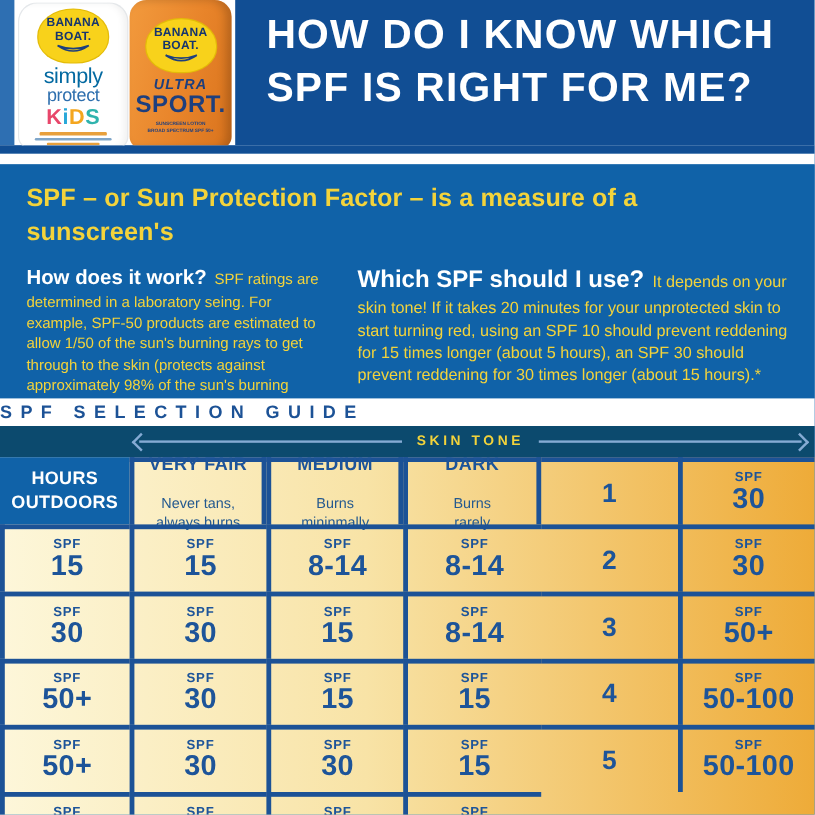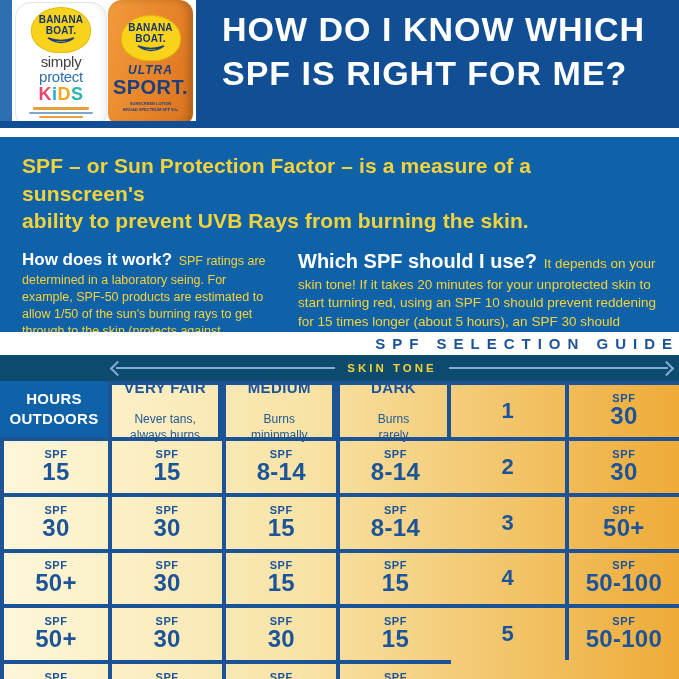--- a/index.html
+++ b/index.html
@@ -17,21 +17,21 @@
   .kids{left:15px;top:2px;width:92px;height:122px;background:#fff;border-radius:16px 16px 10px 10px;
         box-shadow:inset 0 0 0 1px #e4e7ea, inset -4px 0 6px rgba(0,0,0,0.06);text-align:center;}
   .ultra{left:108px;top:0;width:85px;height:124px;border-radius:14px 14px 10px 10px;
         background:linear-gradient(105deg,#f29a3d 0%,#e8842a 55%,#d9731d 100%);
         box-shadow:inset -5px 0 7px rgba(0,0,0,0.18);text-align:center;}
   .logo{margin:6px auto 3px;width:58px;height:44px;background:#f8d21b;border-radius:50% 50% 46% 46%;
         display:flex;flex-direction:column;align-items:center;justify-content:center;
         box-shadow:0 0 0 1px #e3bb08;}
   .ultra .logo{margin-top:16px;}
   .logo-t{color:#16356e;font-weight:bold;font-size:10px;line-height:1.02;letter-spacing:0.2px;}
-  .simply{color:#404040;font-size:15px;line-height:0.95;letter-spacing:-0.3px;margin-top:2px;}
+  .simply{color:#0369a1;font-size:18px;line-height:0.95;letter-spacing:-0.3px;margin-top:2px;}
   .protect{color:#2e6fae;font-size:15px;line-height:1.0;letter-spacing:-0.3px;}
   .kids-word{font-size:18px;font-weight:bold;line-height:1.05;margin-top:1px;letter-spacing:0.5px;}
   .fineprint{margin-top:3px;display:flex;flex-direction:column;align-items:center;gap:2px;}
   .bar{border-radius:1px;}
   .bar.o1{width:56px;height:3px;background:#e8a03c;}
   .bar.b1{width:64px;height:2px;background:#7fa6c9;}
   .bar.o2{width:44px;height:2px;background:#e8a03c;}
   .ultra-t{color:#1d3f7e;font-weight:bold;font-style:italic;font-size:12px;letter-spacing:1px;margin-top:2px;}
   .sport-t{color:#1d3f7e;font-weight:bold;font-size:20px;letter-spacing:0.5px;line-height:1;}
   .u-tiny{color:#23407c;font-size:5px;line-height:1.3;transform:scale(0.8);font-weight:bold;margin-top:3px;}
@@ -39,21 +39,21 @@
   
   .info{height:195px;background:#1062a8;overflow:hidden;}
   .intro{padding:15px 22px 0;color:#f3d33b;font-weight:bold;font-size:21px;line-height:1.32;letter-spacing:0.1px;}
   .cols{display:flex;padding:13px 22px 0;gap:26px;color:#f3d33b;}
   .col-left{flex:none;width:250px;font-size:12.5px;line-height:1.38;}
   .col-right{flex:1;font-size:13.5px;line-height:1.38;}
   .cols p{margin:0;}
   .h{color:#ffffff;font-weight:bold;font-size:17px;margin-right:3px;}
   .h2{color:#ffffff;font-weight:bold;font-size:20px;margin-right:3px;}
   
-  .guide-band{height:23px;background:#fff;display:flex;align-items:center;justify-content:flex-end;
+  .guide-band{height:23px;background:#fff;display:flex;align-items:center;justify-content:flex-start;
     color:#1c5296;font-weight:bold;font-size:15px;letter-spacing:7px;}
   
   .skin-row{height:26px;background:#0c4a6e;display:flex;align-items:center;padding-left:112px;padding-right:7px;}
   .aline{height:2px;background:#85abd4;flex:1;}
   .chev{width:9px;height:9px;flex:none;border-left:2.5px solid #85abd4;border-bottom:2.5px solid #85abd4;}
   .chev.l{transform:rotate(45deg);margin-right:-7px;}
   .chev.r{transform:rotate(225deg);margin-left:-7px;}
   .skin-label{color:#f3d33b;font-weight:bold;font-size:11.5px;letter-spacing:3px;padding:0 12px;}
   
   .spf-table{width:679px;height:335px;display:grid;
@@ -119,21 +119,20 @@
         <div>BROAD SPECTRUM SPF 50+</div>
       </div>
     </div>
   </header>
 
   <div class="white-gap"></div>
 
   <section class="info">
     <div class="intro">
       <div>SPF – or Sun Protection Factor – is a measure of a sunscreen's</div>
-      <div>ability to prevent UVB Rays from burning the skin.</div>
     </div>
     <div class="cols">
       <div class="col-left">
         <p>
           <span class="h">How does it work?</span>
           <span>SPF ratings are determined in a laboratory seing. For example, SPF-50 products are estimated to allow 1/50 of the sun's burning rays to get through to the skin (protects against approximately 98% of the sun's burning rays).</span>
         </p>
       </div>
       <div class="col-right">
         <p>

